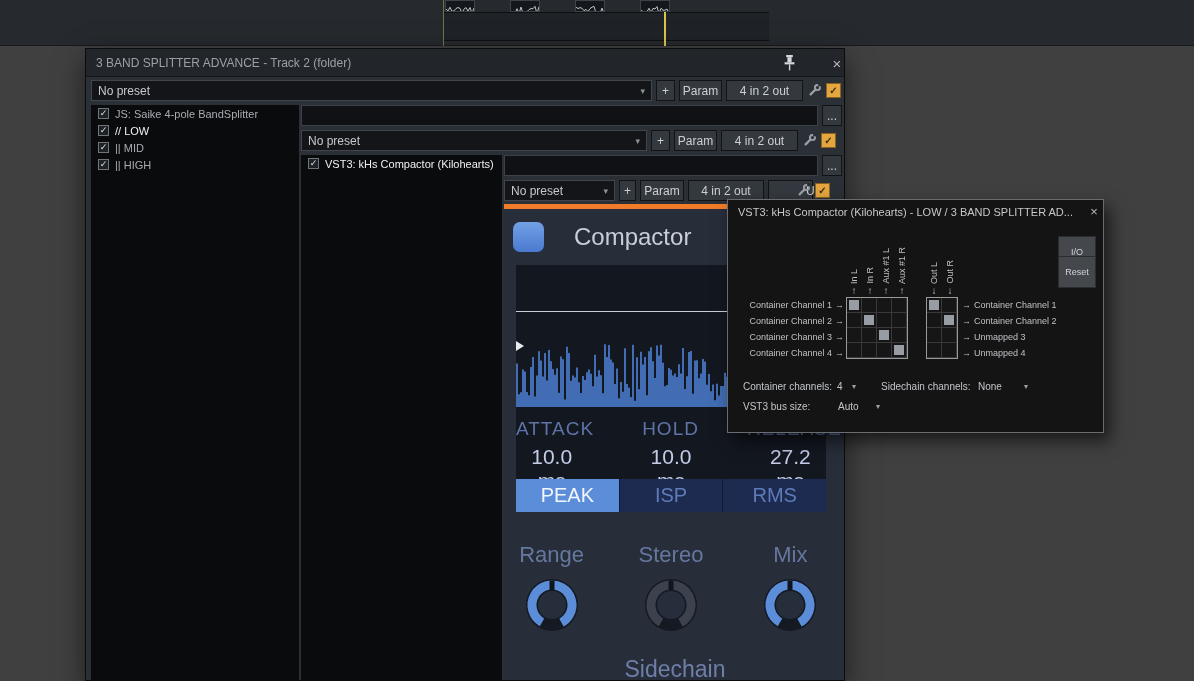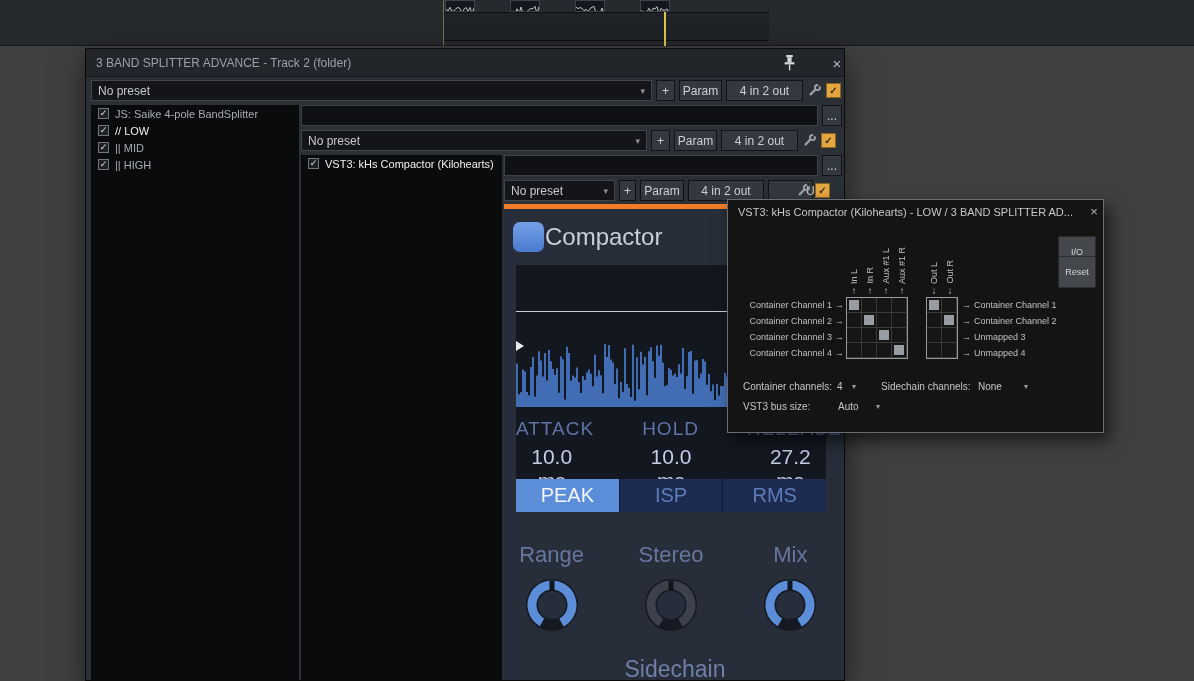--- a/index.html
+++ b/index.html
@@ -38,21 +38,21 @@
   .fx-item{height:17px;display:flex;align-items:center;gap:6px;padding-left:7px;font-size:11px;color:#a8acb1;white-space:nowrap;}
   .fx-item.sel{color:#eef0f2;}
   .cb{width:11px;height:11px;border:1px solid #70757b;background:#1e2226;color:#dfe2e5;font-size:9px;line-height:9px;
       display:flex;align-items:center;justify-content:center;flex:0 0 auto;}
 
   
   #plugin{left:418px;top:155px;width:342px;height:478px;background:#272d39;overflow:hidden;}
   #plugorange{height:5px;background:#f07b28;}
   #plughead{height:56px;display:flex;align-items:center;padding-left:9px;}
   #pluglogo{width:31px;height:30px;border-radius:7px;background:linear-gradient(180deg,#73a0e6,#4a7ad0);}
-  #plugtitle{margin-left:1px;font-size:24px;color:#c9cedb;}
+  #plugtitle{margin-left:30px;font-size:24px;color:#c9cedb;}
   #display{position:absolute;left:12px;top:61px;width:310px;height:214px;background:#131720;}
   #wave{position:absolute;left:0;top:0;}
   #threshline{position:absolute;left:0;top:46px;width:310px;height:1px;background:#dfe3ea;opacity:.9;}
   #marker{position:absolute;left:0;top:76px;width:0;height:0;border-left:8px solid #e7eaef;
           border-top:5px solid transparent;border-bottom:5px solid transparent;}
   .triples{position:absolute;left:12px;width:310px;display:flex;gap:48px;}
   .pcol{flex:1;text-align:center;}
   #plabels{top:214px;font-size:19px;color:#5e73a6;letter-spacing:1px;}
   #pvalues{top:241px;font-size:21px;color:#c3cde8;}
   #modes{position:absolute;left:12px;top:275px;width:310px;height:33px;display:flex;background:#1d2b50;}

